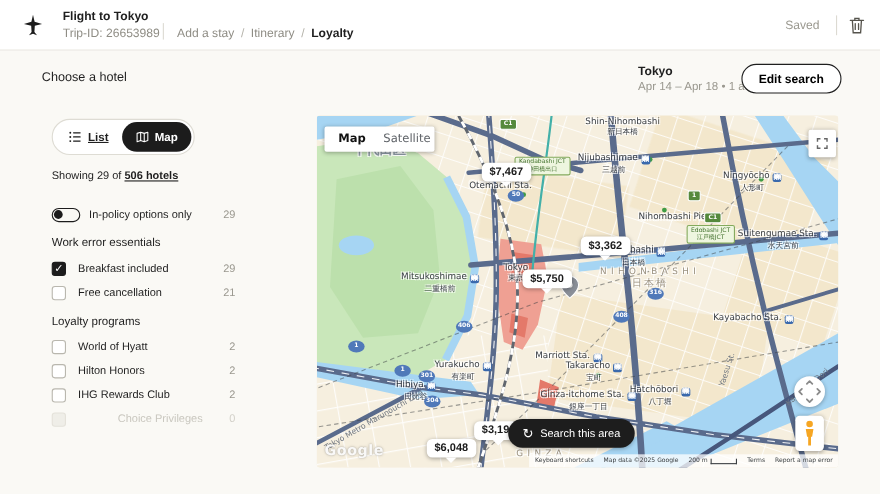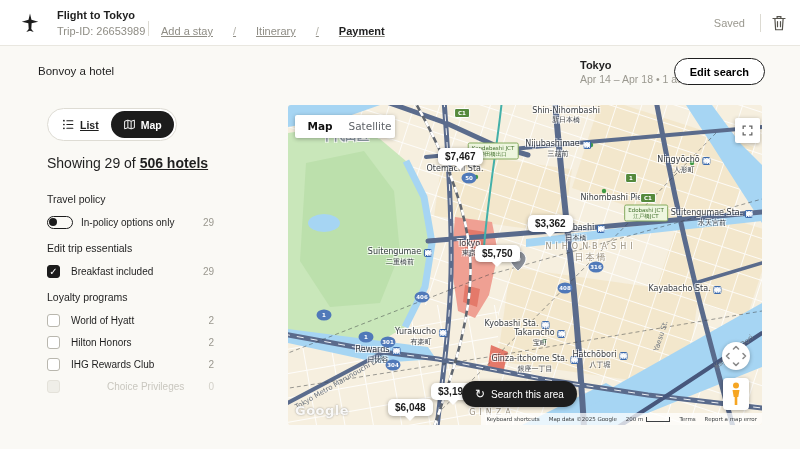--- a/index.html
+++ b/index.html
@@ -5,42 +5,42 @@
   html,body{margin:0;padding:0;}
   body{width:800px;height:449px;background:#faf9f5;font-family:"Liberation Sans",sans-serif;color:#1f1f1f;overflow:hidden;}
   .stage{position:relative;width:800px;height:449px;}
 
   
   .topbar{position:absolute;left:0;top:0;width:800px;height:46px;background:#fff;border-bottom:1px solid #e9e7e0;box-sizing:border-box;}
   .plane{position:absolute;left:19px;top:12px;width:22px;height:22px;}
   .tb-title{position:absolute;left:57px;top:9px;font-size:11px;font-weight:bold;}
   .tb-sub{position:absolute;left:57px;top:25px;font-size:11px;color:#8f8d85;}
   .tb-divider{position:absolute;left:148px;top:21px;width:1px;height:15px;background:#dcdad2;}
-  .breadcrumb{position:absolute;left:161px;top:25px;font-size:11px;color:#8f8d85;display:flex;gap:20px;text-decoration:underline;}
+  .breadcrumb{position:absolute;left:161px;top:25px;font-size:11px;color:#8f8d85;display:flex;gap:6px;}
   .bc-item{cursor:default;}
   .bc-item.active{color:#1f1f1f;font-weight:bold;}
   .bc-sep{color:#b5b3ab;}
   .tb-saved{position:absolute;right:55px;top:17px;font-size:11px;color:#9a988f;}
   .tb-divider2{position:absolute;right:39px;top:14px;width:1px;height:18px;background:#dcdad2;}
   .trash{position:absolute;right:12px;top:14px;width:18px;height:18px;cursor:pointer;}
 
   
   .page-title{position:absolute;left:38px;top:65px;font-size:11.5px;color:#1f1f1f;}
   .hdr-dest{position:absolute;left:580px;top:59px;font-size:11px;font-weight:bold;}
   .hdr-dates{position:absolute;left:580px;top:73px;font-size:10.5px;color:#9a988f;}
   .edit-btn{position:absolute;right:35px;top:58px;height:27px;padding:0 15px;background:#fff;border:1px solid #1f1f1f;border-radius:15px;font-size:11px;font-weight:bold;display:flex;align-items:center;cursor:pointer;font-family:inherit;}
 
   
   .sidebar{position:absolute;left:47px;top:108px;width:167px;}
   .view-toggle{display:inline-flex;background:#fff;border:1px solid #dedcd4;border-radius:17px;padding:2px;height:27px;box-sizing:content-box;}
   .vt-item{display:flex;align-items:center;gap:5px;padding:0 12px;font-size:10.5px;font-weight:bold;border-radius:14px;cursor:pointer;}
   .vt-item .lbl{text-decoration:underline;}
   .vt-item.selected{background:#1c1c1c;color:#fff;}
   .vt-item.selected .lbl{text-decoration:none;}
-  .results{margin-top:14px;font-size:14px;color:#1f1f1f;}
+  .results{margin-top:14px;font-size:10px;color:#1f1f1f;}
   .results a{color:#1f1f1f;font-weight:bold;text-decoration:underline;cursor:pointer;}
   .filters{margin-top:22px;}
   .fsection{margin-bottom:13px;}
   .ftitle{font-size:10.5px;margin-bottom:10px;}
   .frow{display:flex;align-items:center;margin-bottom:8px;min-height:14px;}
   .cb{width:13px;height:13px;box-sizing:border-box;border:1px solid #b9b7ae;border-radius:3px;background:#fff;margin-right:11px;flex:none;font-size:10px;line-height:12px;text-align:center;color:#fff;cursor:pointer;}
   .cb.checked{background:#1c1c1c;border-color:#1c1c1c;}
   .frow.disabled .cb{background:#efeee8;border-color:#e4e2da;}
   .toggle{width:26px;height:13px;box-sizing:border-box;border:1.5px solid #1c1c1c;border-radius:8px;margin-right:8px;position:relative;flex:none;cursor:pointer;}
   .toggle .knob{position:absolute;left:1px;top:1px;width:8px;height:8px;background:#1c1c1c;border-radius:50%;}
@@ -94,30 +94,30 @@
       <polygon points="12,1.5 13.6,8.4 21,10.6 13.8,12.4 13.4,18.6 16,21.8 12,20.4 8,21.8 10.6,18.6 10.2,12.4 3,10.6 10.4,8.4" fill="#1c1c1c"></polygon>
     </svg>
     <div class="tb-title">Flight to Tokyo</div>
     <div class="tb-sub">Trip-ID: 26653989</div>
     <div class="tb-divider"></div>
     <div class="breadcrumb">
         <span class="bc-item">Add a stay</span>
         <span class="bc-sep">/</span>
         <span class="bc-item">Itinerary</span>
         <span class="bc-sep">/</span>
-        <span class="bc-item active">Payment</span>
+        <span class="bc-item active">Loyalty</span>
       </div>
     <div class="tb-saved">Saved</div>
     <div class="tb-divider2"></div>
     <svg class="trash" viewBox="0 0 24 24">
       <path d="M4 6h16 M9.5 6V3.5h5V6 M6.5 6l1 15h9l1-15 M10 10v7 M14 10v7" stroke="#55534c" stroke-width="1.6" fill="none" stroke-linecap="round"></path>
     </svg>
   </div>
 
-  <div class="page-title">Bonvoy a hotel</div>
+  <div class="page-title">Choose a hotel</div>
   <div class="hdr-dest">Tokyo</div>
   <div class="hdr-dates">Apr 14 – Apr 18 • 1 adult</div>
   <button class="edit-btn">Edit search</button>
 
   <div class="sidebar">
     <div class="view-toggle">
       <div class="vt-item">
         <svg width="13" height="13" viewBox="0 0 24 24">
           <g fill="#1c1c1c">
               <circle cx="3.5" cy="5" r="1.6"></circle>
@@ -133,35 +133,39 @@
       <div class="vt-item selected">
         <svg width="13" height="13" viewBox="0 0 24 24">
           <path d="M9 4 L3 6 V20 L9 18 L15 20 L21 18 V4 L15 6 Z M9 4 V18 M15 6 V20" stroke="#fff" stroke-width="1.8" fill="none" stroke-linejoin="round"></path>
         </svg>
         <span class="lbl">Map</span>
       </div>
     </div>
     <div class="results"><span>Showing 29 of </span><a>506 hotels</a></div>
     <div class="filters">
         <div class="fsection">
-          <div class="ftitle">Travel policy</div>
           <div class="frow">
             <span class="toggle">
               <span class="knob"></span>
             </span>
             <span class="flabel">In-policy options only</span>
             <span class="fcount">29</span>
           </div>
         </div>
         <div class="fsection">
-          <div class="ftitle">Edit trip essentials</div>
+          <div class="ftitle">Work error essentials</div>
           <div class="frow">
             <span class="cb checked">✓</span>
             <span class="flabel">Breakfast included</span>
             <span class="fcount">29</span>
+          </div>
+          <div class="frow">
+            <span class="cb"></span>
+            <span class="flabel">Free cancellation</span>
+            <span class="fcount">21</span>
           </div>
         </div>
         <div class="fsection">
           <div class="ftitle">Loyalty programs</div>
           <div class="frow">
             <span class="cb"></span>
             <span class="flabel">World of Hyatt</span>
             <span class="fcount">2</span>
           </div>
           <div class="frow">
@@ -266,24 +270,24 @@
         <div class="mlabel district" style="left: 57px; top: 26px;"><span>Chiyoda City</span><span class="sub">千代田区</span></div>
         <div class="mlabel station" style="left: 167px; top: 63px;"><span>Otemachi Sta.</span></div>
         <div class="mlabel station" style="left: 278px; top: 10px;"><span>Shin-Nihombashi</span><span class="sub">新日本橋</span></div>
         <div class="mlabel station" style="left: 270px; top: 44px;"><span>Nijubashimae</span><span class="metro">M</span><span class="sub">三越前</span></div>
         <div class="mlabel station" style="left: 396px; top: 60px;"><span>Ningyōchō</span><span class="metro">M</span><span class="sub">人形町</span></div>
         <div class="mlabel station" style="left: 424px; top: 113px;"><span>Suitengumae Sta.</span><span class="metro">M</span><span class="sub">水天宮前</span></div>
         <div class="mlabel station" style="left: 325px; top: 92px;"><span>Nihombashi Pier</span></div>
         <div class="mlabel station" style="left: 288px; top: 128px;"><span>Nihombashi</span><span class="metro">M</span><span class="sub">日本橋</span></div>
         <div class="mlabel caps" style="left: 303px; top: 148px;"><span>NIHONBASHI</span><span class="sub">日本橋</span></div>
         <div class="mlabel station" style="left: 181px; top: 143px;"><span>Tokyo</span><span class="sub">東京</span></div>
-        <div class="mlabel station" style="left: 112px; top: 152px;"><span>Suitengumae</span><span class="metro">M</span><span class="sub">二重橋前</span></div>
+        <div class="mlabel station" style="left: 112px; top: 152px;"><span>Mitsukoshimae</span><span class="metro">M</span><span class="sub">二重橋前</span></div>
         <div class="mlabel station" style="left: 133px; top: 232px;"><span>Yurakucho</span><span class="metro">M</span><span class="sub">有楽町</span></div>
-        <div class="mlabel station" style="left: 90px; top: 250px;"><span>Rewards</span><span class="metro">M</span><span class="sub">日比谷</span></div>
-        <div class="mlabel station" style="left: 229px; top: 219px;"><span>Kyobashi Sta.</span><span class="metro">M</span></div>
+        <div class="mlabel station" style="left: 90px; top: 250px;"><span>Hibiya</span><span class="metro">M</span><span class="sub">日比谷</span></div>
+        <div class="mlabel station" style="left: 229px; top: 219px;"><span>Marriott Sta.</span><span class="metro">M</span></div>
         <div class="mlabel station" style="left: 252px; top: 233px;"><span>Takaracho</span><span class="metro">M</span><span class="sub">宝町</span></div>
         <div class="mlabel station" style="left: 247px; top: 259px;"><span>Ginza-itchome Sta.</span><span class="metro">M</span><span class="sub">銀座一丁目</span></div>
         <div class="mlabel station" style="left: 312px; top: 255px;"><span>Hatchōbori</span><span class="metro">M</span><span class="sub">八丁堀</span></div>
         <div class="mlabel station" style="left: 397px; top: 184px;"><span>Kayabacho Sta.</span><span class="metro">M</span></div>
         <div class="mlabel jct" style="left: 205px; top: 46px;"><span>Kandabashi JCT</span><span class="sub">神田橋出口</span></div>
         <div class="mlabel jct" style="left: 358px; top: 108px;"><span>Edobashi JCT</span><span class="sub">江戸橋JCT</span></div>
         <div class="mlabel street" style="left: 446px; top: 247px; transform: translate(-50%, -50%) rotate(-40deg);"><span>Kajibashi Dori</span></div>
         <div class="mlabel street" style="left: 373px; top: 231px; transform: translate(-50%, -50%) rotate(-72deg);"><span>Yaesu St.</span></div>
         <div class="mlabel street" style="left: 52px; top: 277px; transform: translate(-50%, -50%) rotate(-30deg);"><span>Tokyo Metro Marunouchi Line</span></div>
         <div class="mlabel caps" style="left: 204px; top: 307px;"><span>GINZA</span></div>

